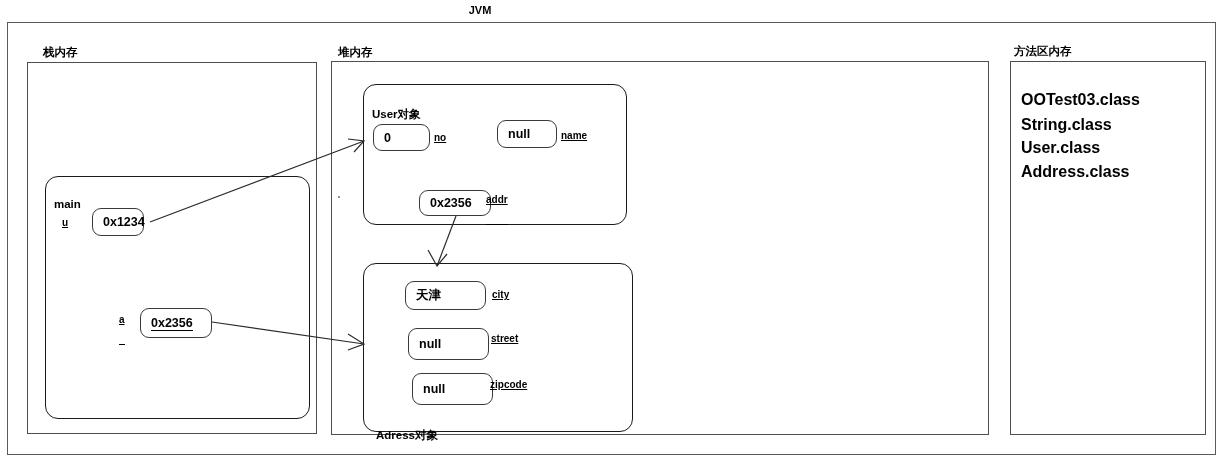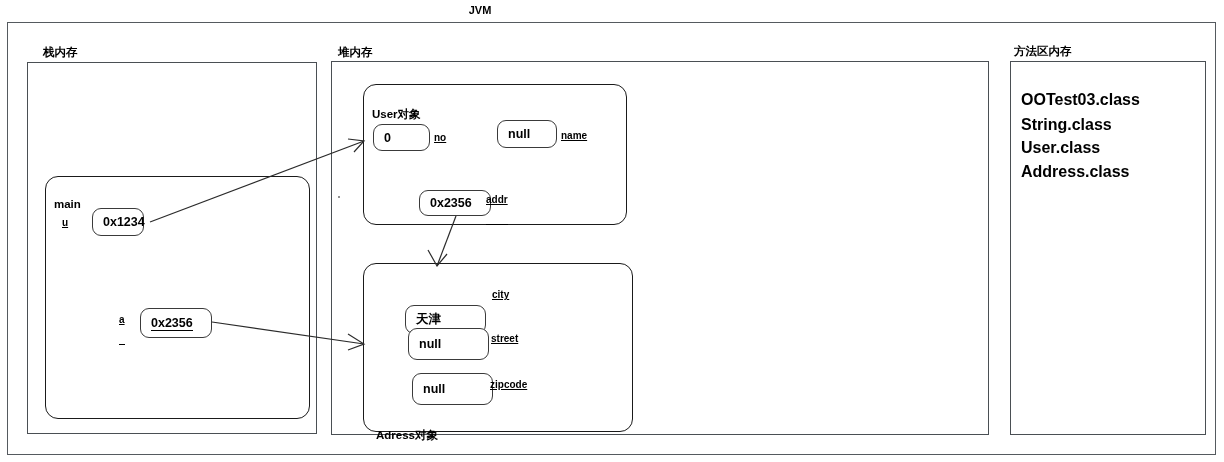--- a/index.html
+++ b/index.html
@@ -204,21 +204,21 @@
   <div class="field-label" style="left:561px; top:129px;">name</div>
 
   <div class="value-cell" style="left:419px; top:190px; width:72px; height:26px;">
     <span>0x2356</span>
   </div>
   <div class="field-label underlined" style="left:486px; top:193px;">addr</div>
 
   <div class="round-box" id="address-object"></div>
   <div class="box-caption" style="left:376px; top:413px;">Adress对象</div>
 
-  <div class="value-cell" style="left:405px; top:281px; width:81px; height:29px;margin-top:24px;">
+  <div class="value-cell" style="left:405px; top:281px; width:81px; height:29px;">
     <span>天津</span>
   </div>
   <div class="field-label" style="left:492px; top:288px;text-align:center;">city</div>
 
   <div class="value-cell" style="left:408px; top:328px; width:81px; height:32px;">
     <span>null</span>
   </div>
   <div class="field-label" style="left:491px; top:332px;">street</div>
 
   <div class="value-cell" style="left:412px; top:373px; width:81px; height:32px;">

